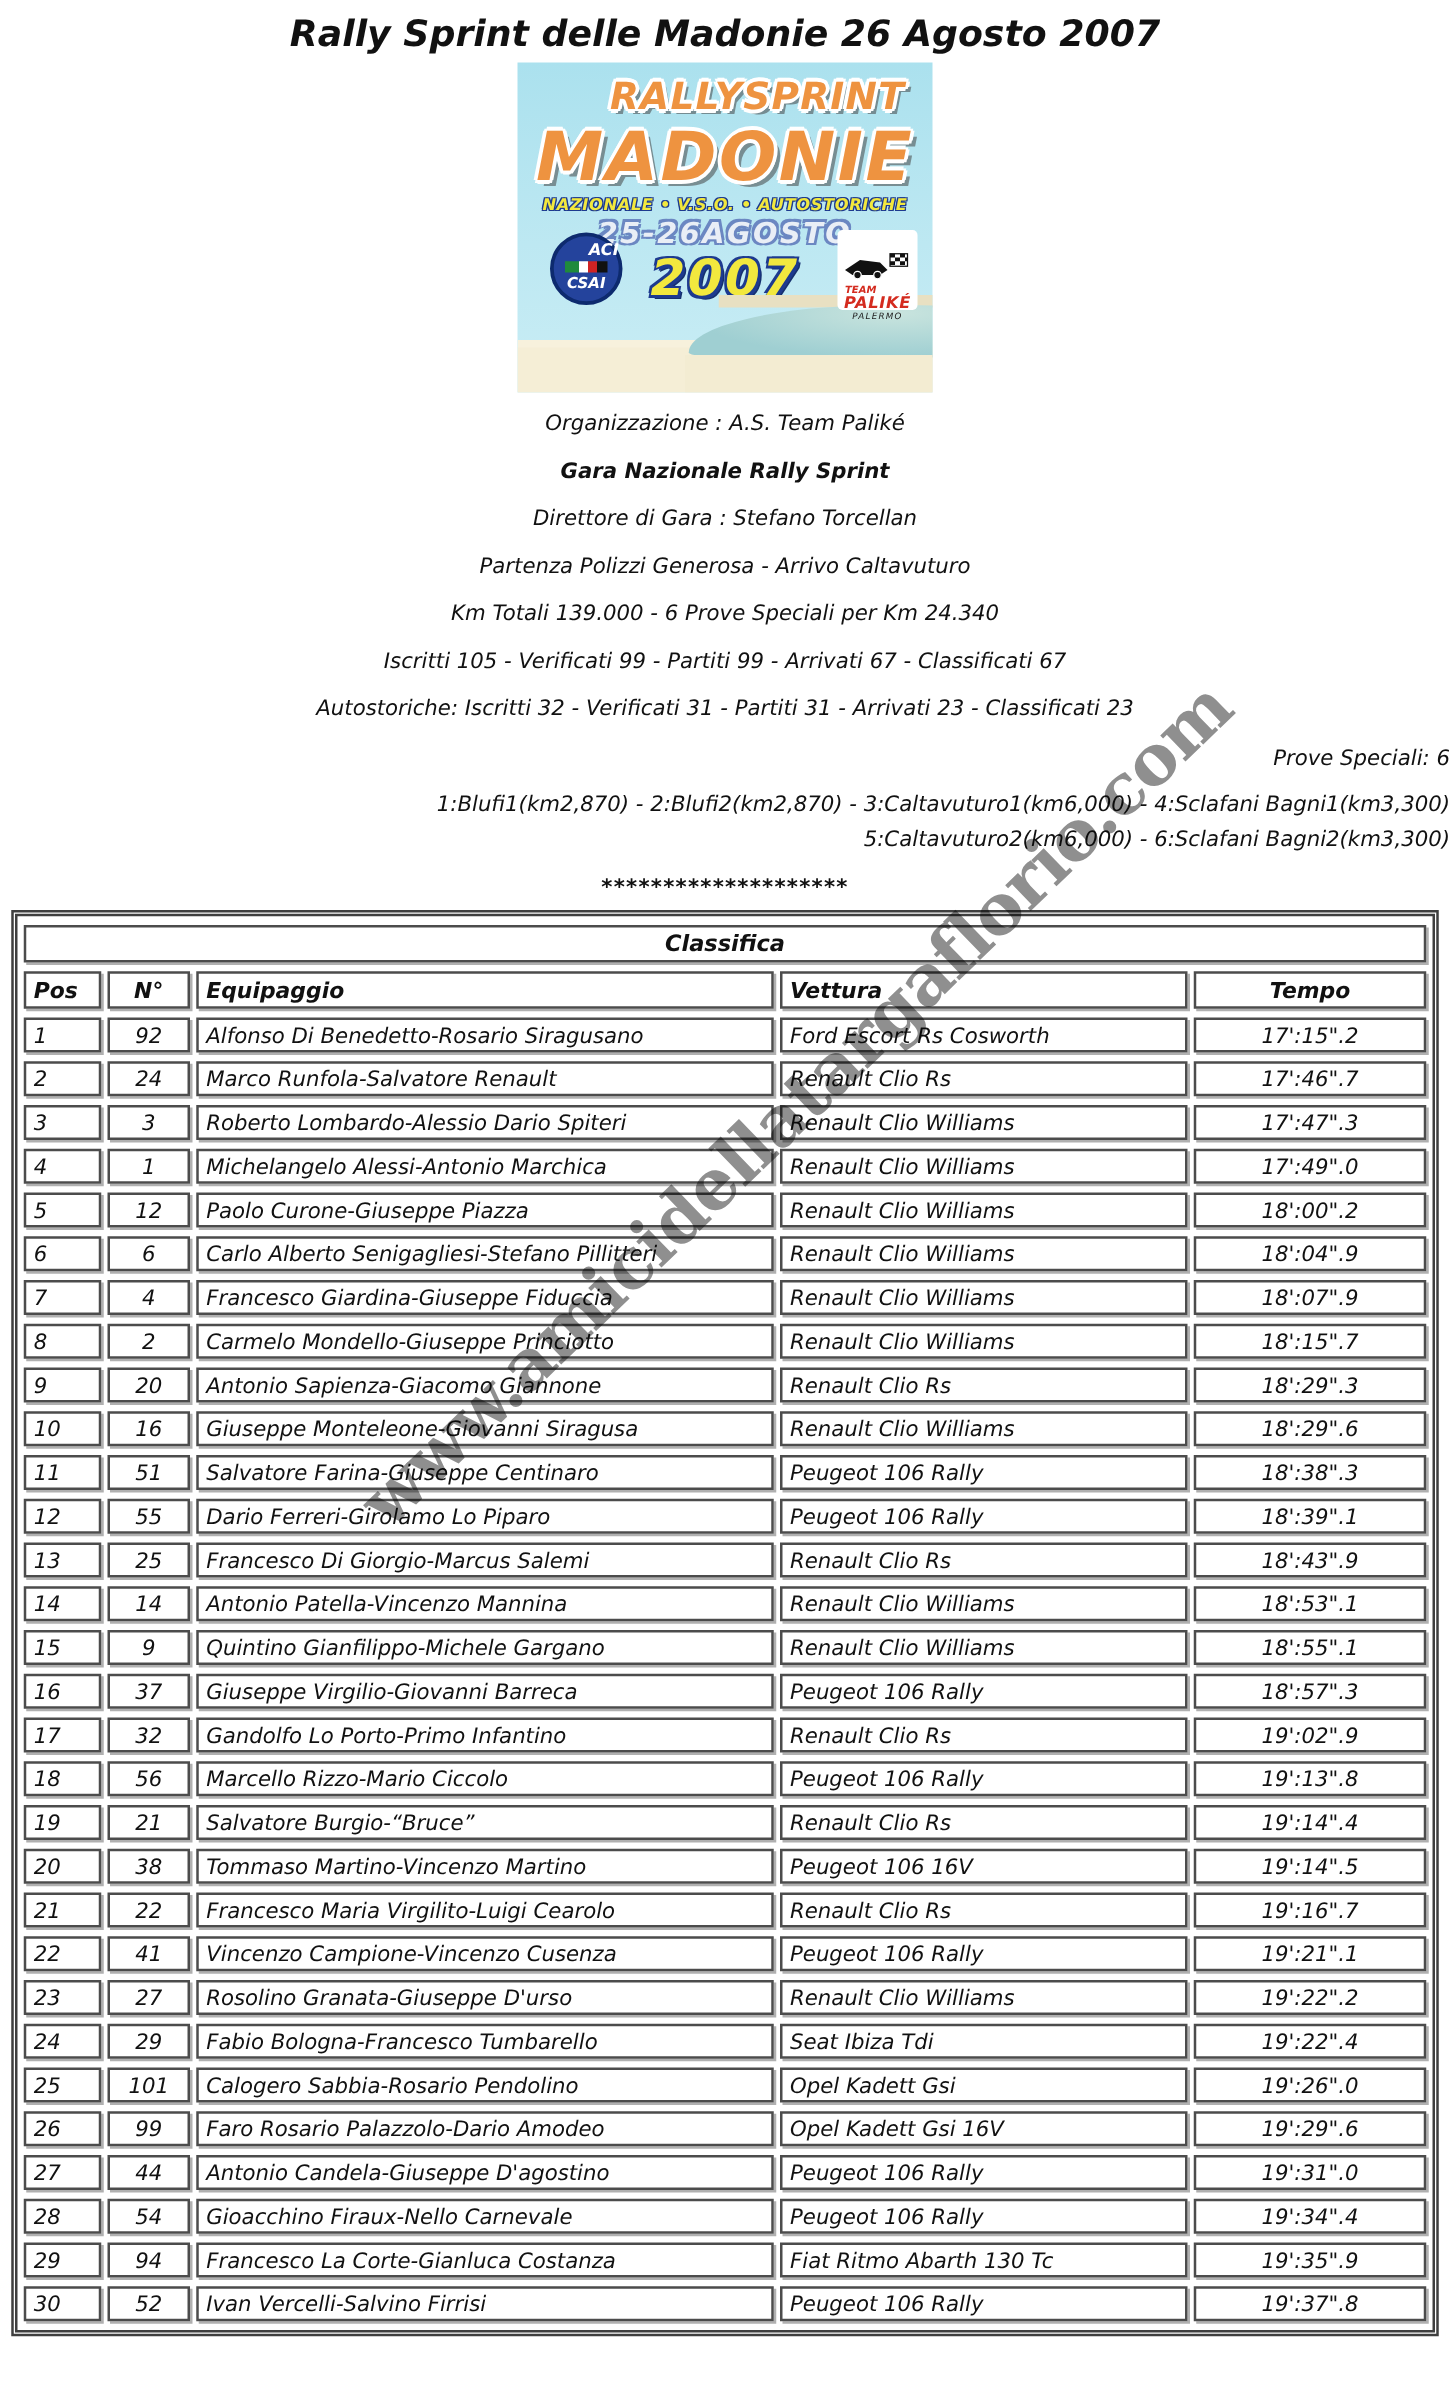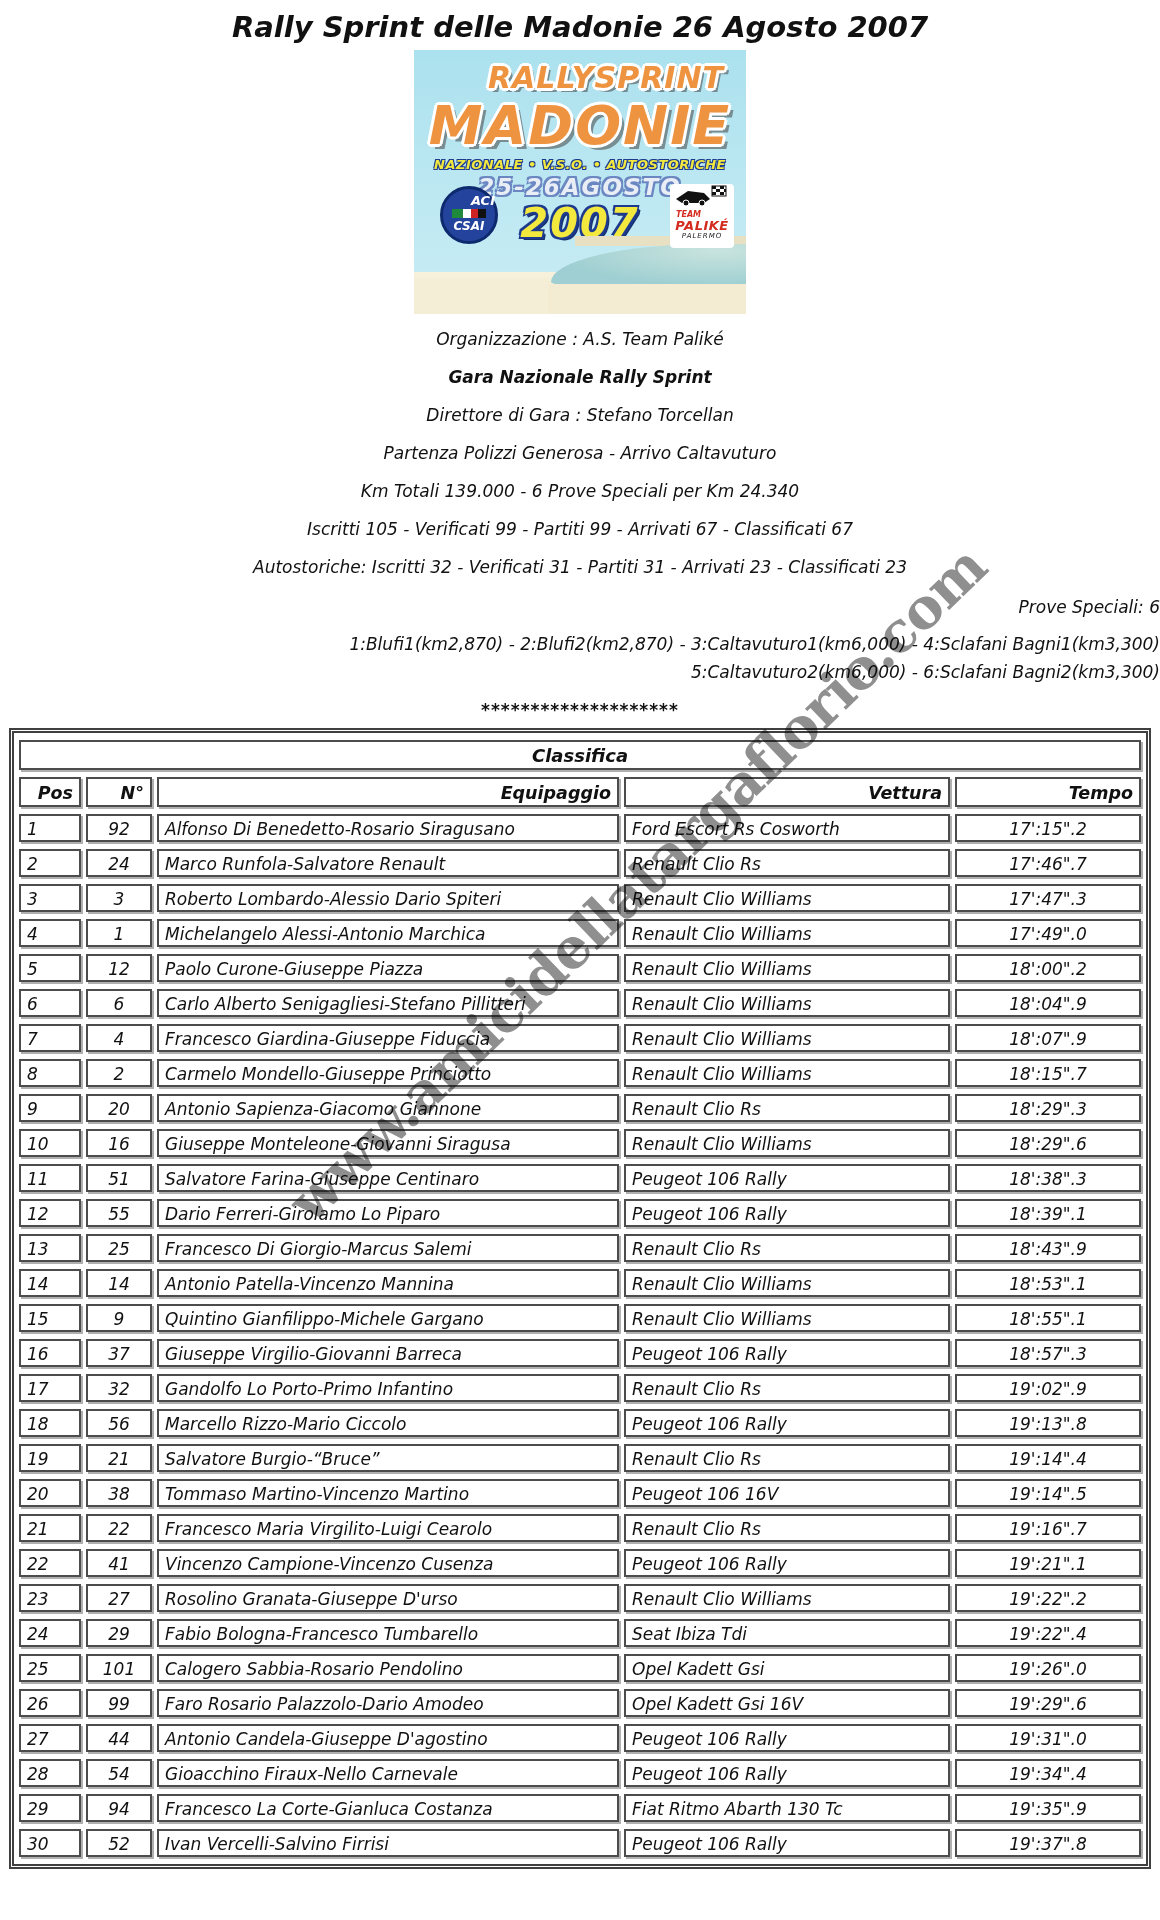--- a/index.html
+++ b/index.html
@@ -28,21 +28,21 @@
   .p-year{top:150px;font-size:40px;font-weight:800;color:#f2e83e;letter-spacing:2px;
         text-shadow:-2px -2px 0 #1d3a8f,2px -2px 0 #1d3a8f,-2px 2px 0 #1d3a8f,2px 2px 0 #1d3a8f,3px 3px 0 #16306e;}
   .aci{position:absolute;left:26px;top:136px;width:58px;height:58px;border-radius:50%;
        background:#24439c;border:3px solid #0d2a6e;box-sizing:border-box;color:#fff;
        text-align:center;font-style:italic;z-index:3;}
   .aci .t{font-size:13px;font-weight:bold;margin-top:5px;line-height:13px;text-align:right;}
   .aci .flag{width:34px;height:9px;margin:2px auto;
        background:linear-gradient(90deg,#1f8a3c 0 32%,#fff 32% 55%,#cf2323 55% 76%,#111 76%);}
   .aci .b{font-size:12px;font-weight:bold;line-height:12px;}
   .palike{position:absolute;right:12px;top:134px;width:64px;height:64px;background:#fff;
-       border-radius:4px;box-sizing:border-box;text-align:center;padding-top:1px;z-index:3;}
+       border-radius:4px;box-sizing:border-box;text-align:center;padding-top:18px;z-index:3;}
   .palike .team{color:#d42b1f;font-weight:800;font-size:8px;line-height:8px;text-align:left;padding-left:6px;}
   .palike .pname{color:#d42b1f;font-weight:800;font-size:13px;line-height:13px;letter-spacing:.5px;}
   .palike .city{font-size:7px;color:#222;line-height:9px;letter-spacing:1px;}
   .skyline{position:absolute;bottom:0;left:0;width:100%;height:74px;z-index:1;}
   .bld-l{position:absolute;left:0;bottom:0;width:92px;height:42px;background:#f7f1dc;}
   .bld-r{position:absolute;right:0;bottom:0;width:112px;height:36px;background:#f5eed6;}
   .cupola{position:absolute;left:137px;bottom:28px;width:58px;height:42px;
        background:radial-gradient(ellipse at 50% 15%,#c9e4de 0%,#9fcfd2 70%);
        border-radius:50% 50% 10% 10% / 95% 95% 10% 10%;}
   .drum{position:absolute;left:134px;bottom:0;width:64px;height:30px;background:#f3ecd2;}
@@ -57,21 +57,21 @@
   .left-lines .ln{height:28px;line-height:28px;}
   .stars{text-align:center;font-weight:bold;font-size:17px;margin-top:14px;letter-spacing:1px;}
 
   
   table.results{margin:8px 0 0 9px;width:1142px;table-layout:fixed;
        border-collapse:separate;border-spacing:5px 7px;border:5px double #3f3f3f;background:#fff;}
   table.results td,table.results th{box-sizing:border-box;border:2px solid #4c4c4c;
        box-shadow:2px 2px 0 #b0b0b0;background:#fff;font-style:italic;font-size:17px;
        height:28px;padding:1px 6px 0;overflow:hidden;white-space:nowrap;}
   tr.caption-row td{height:30px;font-weight:bold;font-size:18px;text-align:center;}
-  tr.head-row th{height:30px;font-weight:bold;font-size:17.5px;text-align:right;}
+  tr.head-row th{height:30px;font-weight:bold;font-size:17.5px;}
   .c0{text-align:left;}
   .c1{text-align:center;}
   .c2{text-align:left;}
   .c3{text-align:left;}
   .c4{text-align:center;}
 
   
   .watermark{position:absolute;left:318px;top:1164px;height:58px;line-height:58px;
        transform-origin:0 100%;transform:rotate(-44deg);
        font-family:"DejaVu Serif",serif;font-weight:bold;font-size:56px;letter-spacing:-1px;

